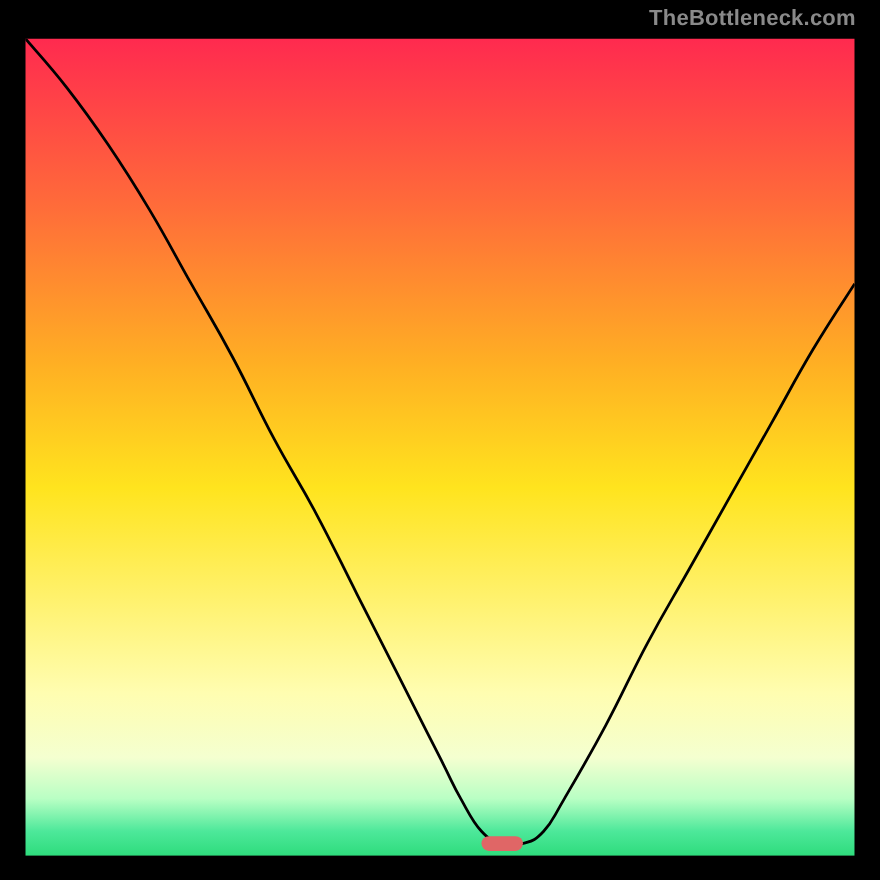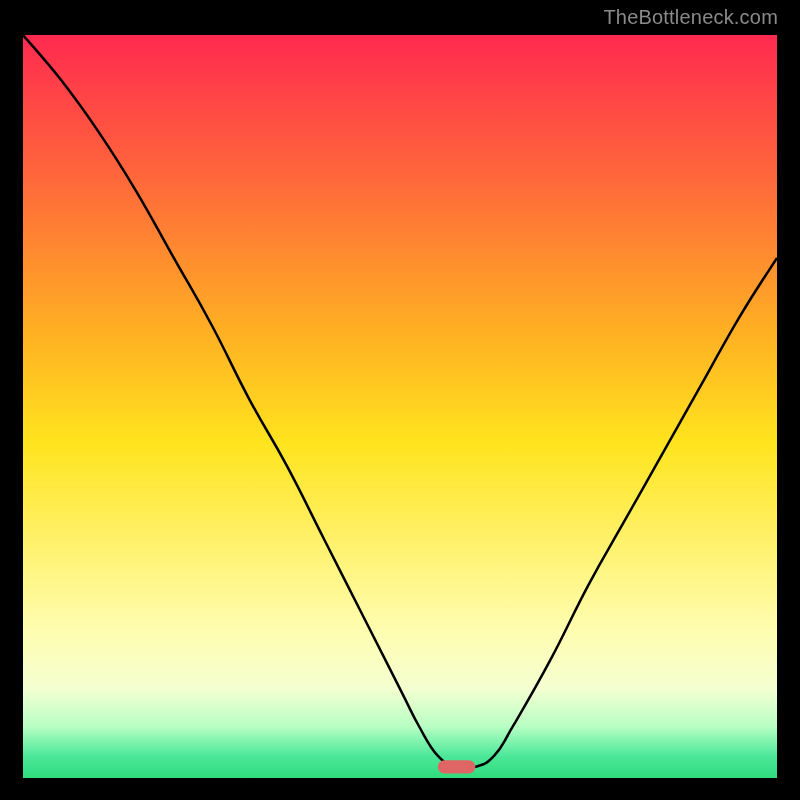--- a/index.html
+++ b/index.html
@@ -15,21 +15,21 @@
     width: 800px;
     height: 800px;
   }
   .watermark {
     position: absolute;
     top: 6px;
     right: 22px;
     font-family: Arial, Helvetica, sans-serif;
     font-size: 20px;
     color: #8a8a8a;
-    font-weight: 400;
+    font-weight: 700;
     letter-spacing: 0.2px;
     z-index: 10;
   }
   .plot-wrap {
     position: absolute;
     left: 23px;
     top: 35px;
     width: 754px;
     height: 743px;
   }

